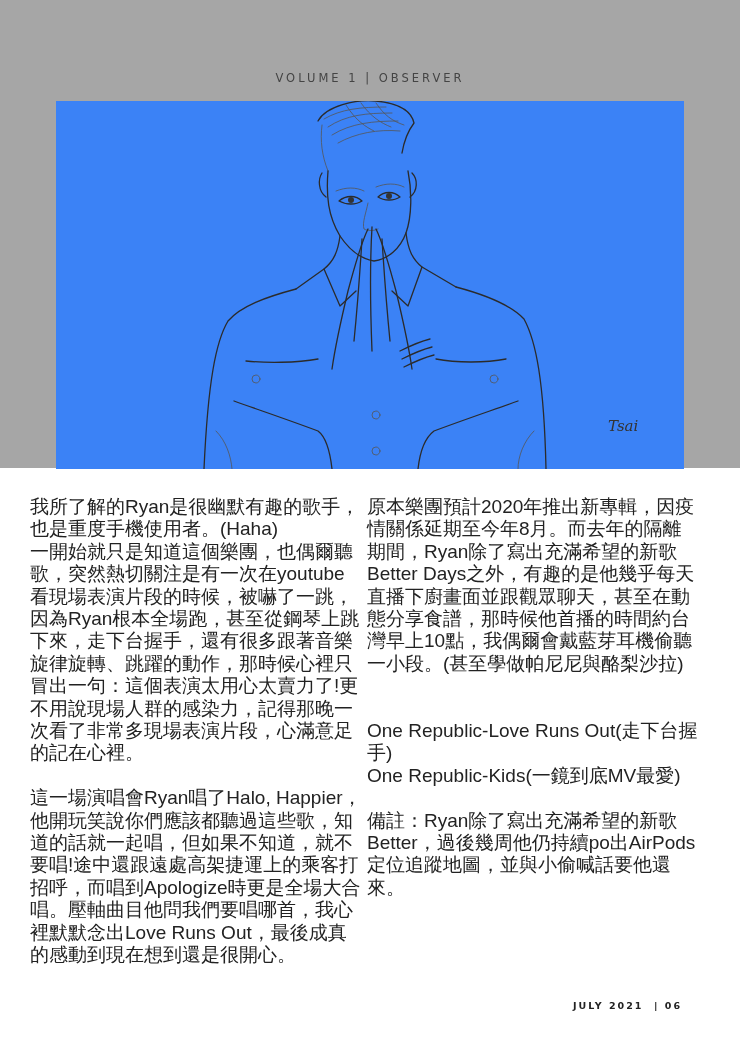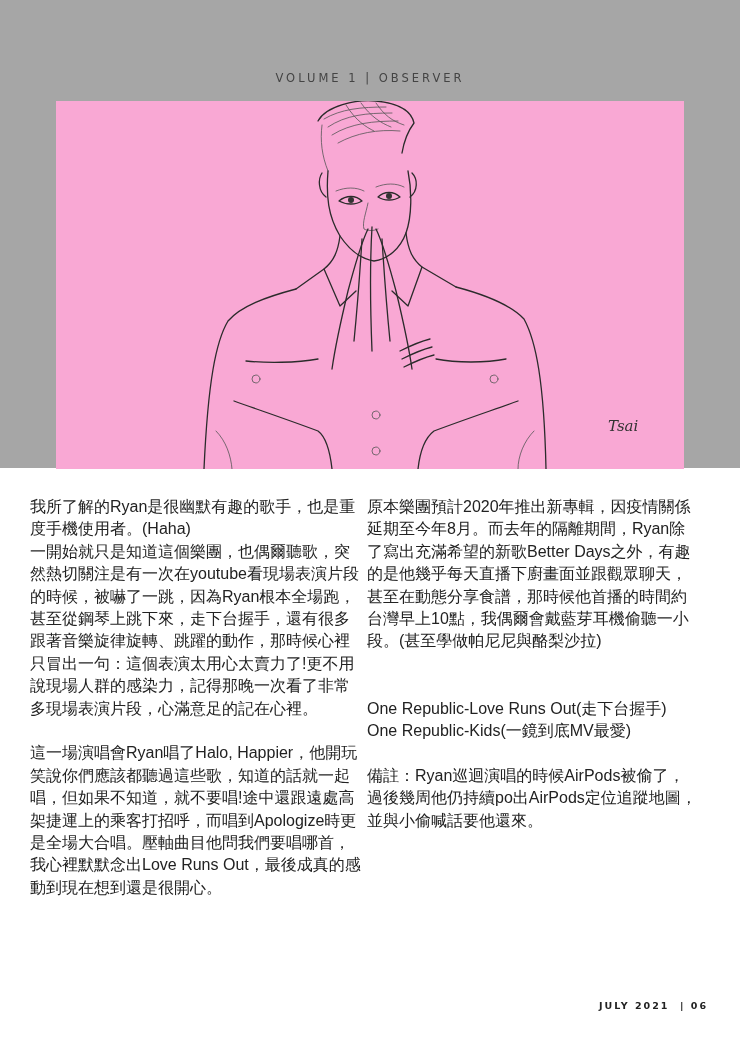--- a/index.html
+++ b/index.html
@@ -14,37 +14,37 @@
     background: #a6a6a6;
   }
   .masthead {
     position: absolute; left: 0; top: 63px; width: 740px; text-align: center;
     font-size: 11.5px; letter-spacing: 3px; color: #444444;
     font-family: "DejaVu Sans", sans-serif;
     margin-top: 8px;
   }
   .illustration {
     position: absolute; left: 56px; top: 101px; width: 628px; height: 368px;
-    background: #f9a8d4; overflow: hidden;
+    background: #3b82f6; overflow: hidden;
   }
   .illustration svg { position: absolute; left: 0; top: 0; }
   .signature {
     position: absolute; left: 552px; top: 316px;
     font-family: "DejaVu Serif", serif; font-style: italic; font-size: 15px; color: #333;
   }
   .col {
     position: absolute; top: 496px; width: 332px;
-    font-size: 16px; line-height: 22.4px; color: #222;
+    font-size: 19px; line-height: 22.4px; color: #222;
   }
   .col.left { left: 30px; }
   .col.right { left: 367px; }
   .col p { margin: 0; }
   .gap { height: 22.4px; }
   .footer {
-    position: absolute; right: 32px; top: 1000px;
+    position: absolute; right: 58px; top: 1000px;
     font-family: "DejaVu Sans", sans-serif; font-weight: bold;
     font-size: 9.5px; letter-spacing: 2px; color: #222; padding-left: 36px;
   }
   .line { stroke: #2b2b2b; fill: none; stroke-width: 1.3; stroke-linecap: round; stroke-linejoin: round; }
   .thin { stroke: #555; fill: none; stroke-width: 0.8; stroke-linecap: round; }
 </style>
 </head>
 <body>
 
 <div class="gray-band"></div>
@@ -95,16 +95,16 @@
   <p>這一場演唱會Ryan唱了Halo, Happier，他開玩笑說你們應該都聽過這些歌，知道的話就一起唱，但如果不知道，就不要唱!途中還跟遠處高架捷運上的乘客打招呼，而唱到Apologize時更是全場大合唱。壓軸曲目他問我們要唱哪首，我心裡默默念出Love Runs Out，最後成真的感動到現在想到還是很開心。</p>
 </div>
 
 <div class="col right">
   <p>原本樂團預計2020年推出新專輯，因疫情關係延期至今年8月。而去年的隔離期間，Ryan除了寫出充滿希望的新歌Better Days之外，有趣的是他幾乎每天直播下廚畫面並跟觀眾聊天，甚至在動態分享食譜，那時候他首播的時間約台灣早上10點，我偶爾會戴藍芽耳機偷聽一小段。(甚至學做帕尼尼與酪梨沙拉)</p>
   <div class="gap"></div>
   <div class="gap"></div>
   <p>One Republic-Love Runs Out(走下台握手)</p>
   <p>One Republic-Kids(一鏡到底MV最愛)</p>
   <div class="gap"></div>
-  <p>備註：Ryan巡迴演唱的時候AirPods被偷了，過後幾周他仍持續po出AirPods定位追蹤地圖，並與小偷喊話要他還來。</p>
+  <p>備註：Ryan除了寫出充滿希望的新歌Better，過後幾周他仍持續po出AirPods定位追蹤地圖，並與小偷喊話要他還來。</p>
 </div>
 
 <div class="footer" style="white-space: pre;">JULY 2021  | 06</div>
 
 </body></html>

